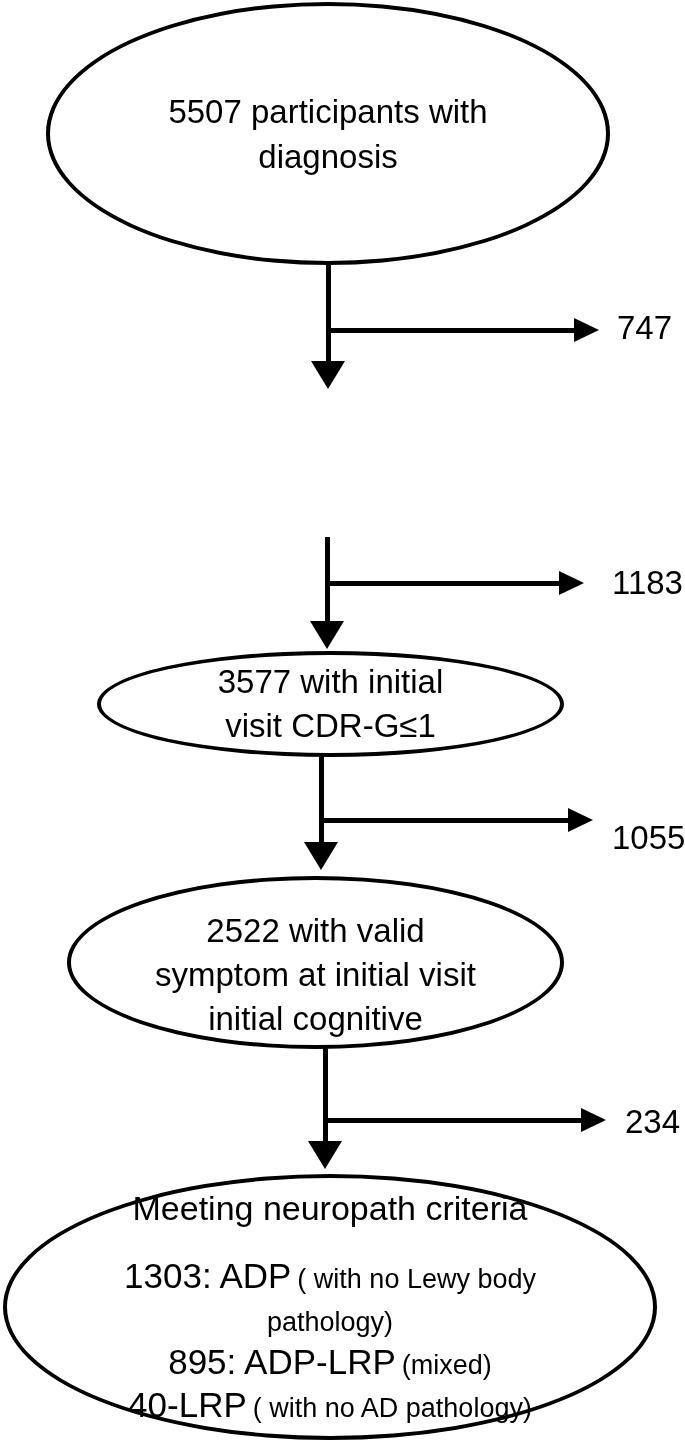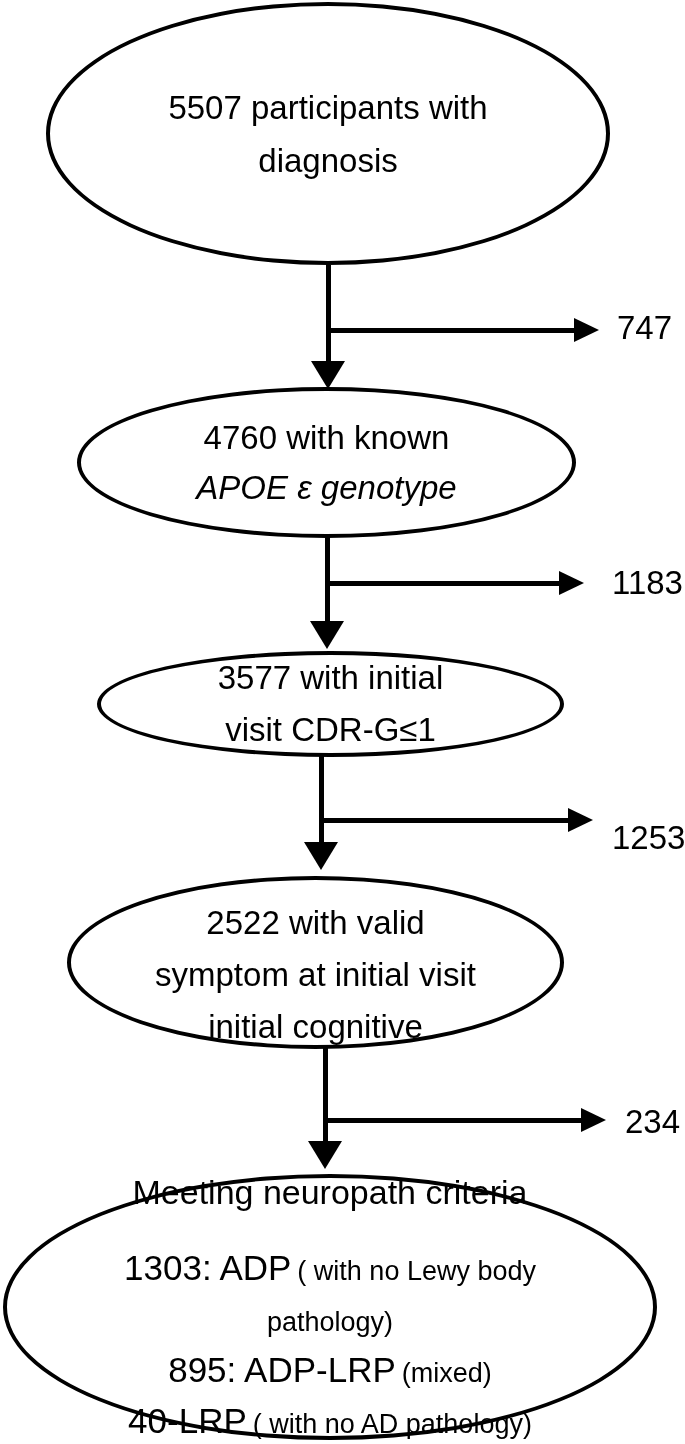--- a/index.html
+++ b/index.html
@@ -5,21 +5,20 @@
   html,body { margin:0; padding:0; background:#ffffff; }
   .canvas {
     position:relative; width:685px; height:1444px; background:#ffffff;
     font-family:"Liberation Sans", sans-serif; color:#000000; overflow:hidden;
   }
   .ellipse {
     position:absolute; border:4px solid #000; border-radius:50%;
     box-sizing:border-box; display:flex; flex-direction:column;
     align-items:center; justify-content:center; text-align:center;
     background:#fff;
-    gap:8px;
   }
   .node-line { font-size:33px; line-height:45px; white-space:nowrap; }
   .lh42 { line-height:42px; }
   .lh44 { line-height:44px; }
   .italic { font-style:italic; }
   .vline { position:absolute; width:5px; background:#000; }
   .hline { position:absolute; height:5px; background:#000; }
   .arrow-down {
     position:absolute; width:0; height:0;
     border-left:17px solid transparent; border-right:17px solid transparent;
@@ -78,41 +77,37 @@
     <div class="node-line">5507 participants with</div>
     <div class="node-line">diagnosis</div>
   </div>
 
   <div class="vline" id="c1v"></div>
   <div class="arrow-down" id="c1a"></div>
   <div class="hline" id="c1h"></div>
   <div class="arrow-right" id="c1r"></div>
   <div class="num-label" id="lbl1">747</div>
 
-  <div class="ellipse" id="n2">
-    <div class="node-line lh42">4760 with known</div>
-    <div class="node-line lh42 italic">APOE ε genotype</div>
-  </div>
 
   <div class="vline" id="c2v"></div>
   <div class="arrow-down" id="c2a"></div>
   <div class="hline" id="c2h"></div>
   <div class="arrow-right" id="c2r"></div>
   <div class="num-label" id="lbl2">1183</div>
 
   <div class="ellipse" id="n3">
     <div class="node-line lh44">3577 with initial</div>
     <div class="node-line lh44">visit CDR-G≤1</div>
   </div>
 
   <div class="vline" id="c3v"></div>
   <div class="arrow-down" id="c3a"></div>
   <div class="hline" id="c3h"></div>
   <div class="arrow-right" id="c3r"></div>
-  <div class="num-label" id="lbl3">1253</div>
+  <div class="num-label" id="lbl3">1055</div>
 
   <div class="ellipse" id="n4">
     <div class="node-line lh44">2522 with valid</div>
     <div class="node-line lh44">symptom at initial visit</div>
     <div class="node-line lh44">initial cognitive</div>
   </div>
 
   <div class="vline" id="c4v"></div>
   <div class="arrow-down" id="c4a"></div>
   <div class="hline" id="c4h"></div>

